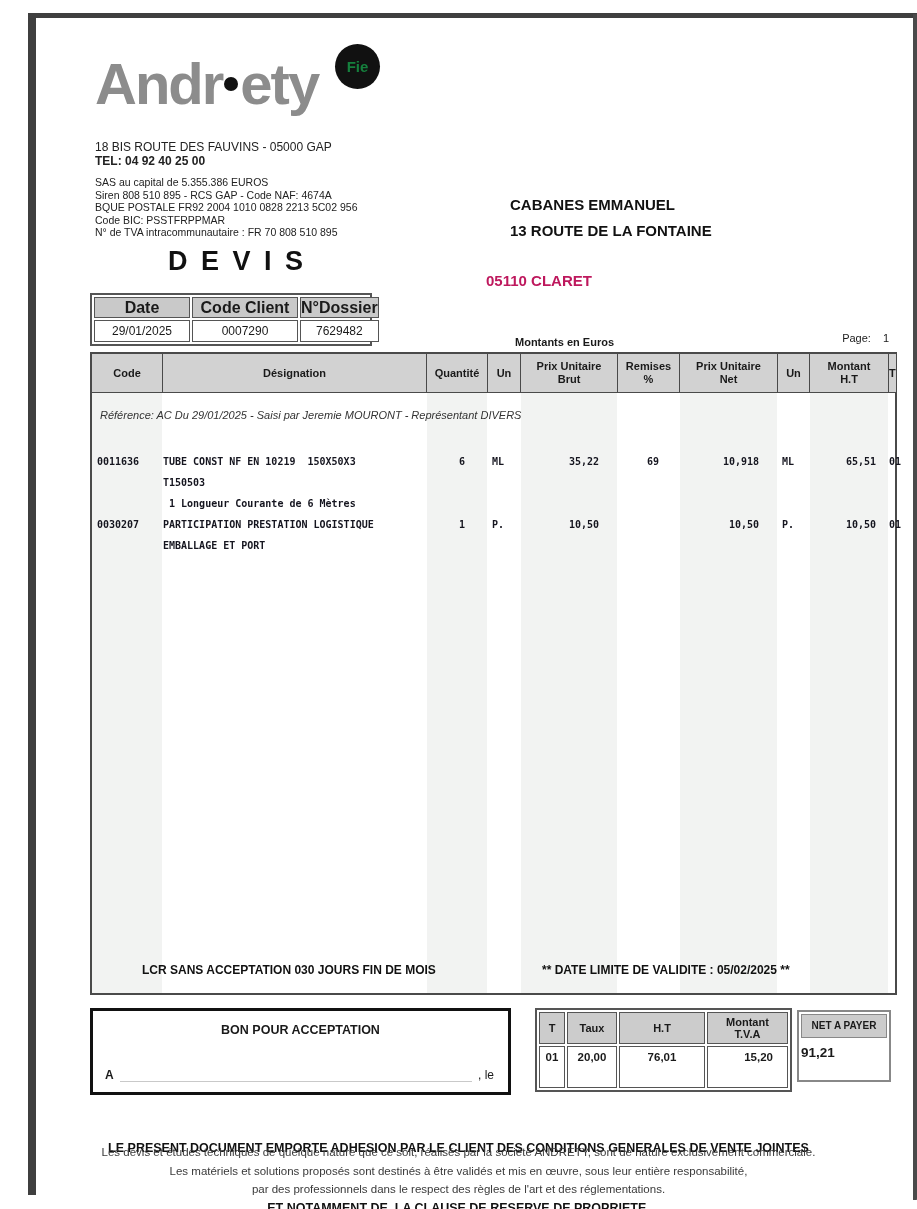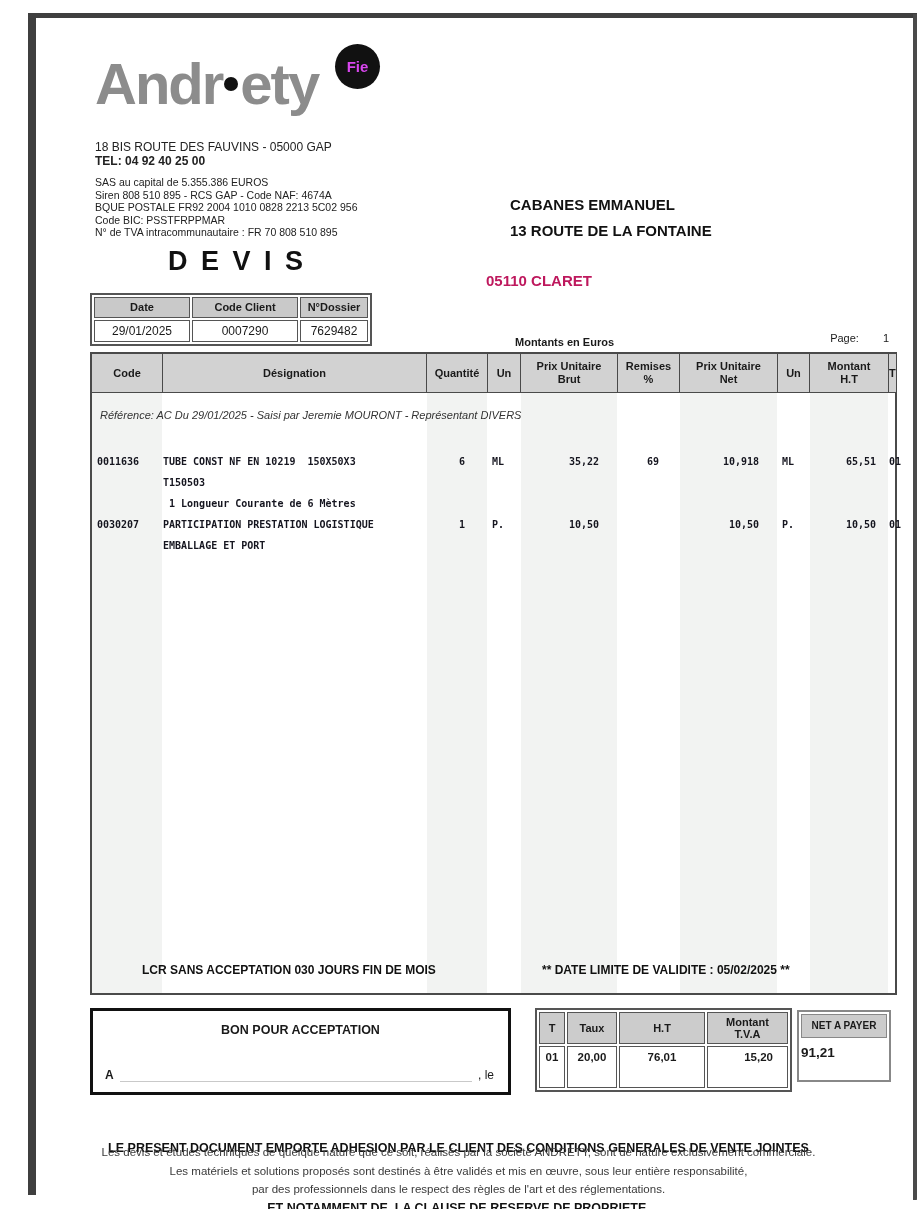--- a/index.html
+++ b/index.html
@@ -10,42 +10,42 @@
   .scan-top{position:absolute;left:28px;top:13px;right:0;height:5px;background:#3f3f3f;}
   .scan-left{position:absolute;left:28px;top:13px;width:8px;height:1182px;background:#3f3f3f;}
   .scan-right{position:absolute;right:0;top:14px;width:4px;height:1186px;background:#4a4a4a;}
 
   
   .logo{position:absolute;left:95px;top:52px;}
   .brand{font-size:58px;font-weight:800;color:#8c8c8c;letter-spacing:-2px;line-height:64px;}
   .logo-dot{display:inline-block;width:14px;height:14px;border-radius:50%;background:#111;
             margin:0 2px;transform:translateY(-13px);}
   .badge{position:absolute;left:240px;top:-8px;width:45px;height:45px;border-radius:50%;
-         background:#111;color:#d946ef;font-size:15px;font-weight:700;display:flex;
+         background:#111;color:#15803d;font-size:15px;font-weight:700;display:flex;
          align-items:center;justify-content:center;}
 
   .addr{position:absolute;left:95px;top:140px;font-size:12px;line-height:14px;color:#222;}
   .addr .tel{font-weight:700;}
   .legalblock{position:absolute;left:95px;top:176px;font-size:10.5px;line-height:12.5px;color:#222;}
 
   .customer{position:absolute;left:510px;top:192px;font-size:15px;font-weight:700;line-height:26px;color:#111;}
   .customer-city{position:absolute;left:486px;top:272px;font-size:15px;font-weight:700;color:#be185d;}
 
   .devis{position:absolute;left:168px;top:246px;font-size:27px;font-weight:700;letter-spacing:3px;color:#111;}
 
   
   .info-table{position:absolute;left:90px;top:293px;width:282px;border:2px solid #555;background:#fff;
               display:grid;grid-template-columns:96px 106px 1fr;gap:2px;padding:2px;box-sizing:border-box;}
-  .info-table .hc{background:#c9c9c9;border:1px solid #555;font-weight:700;font-size:11px;
+  .info-table .hc{background:#c9c9c9;border:1px solid #555;font-weight:700;font-size:16px;
                   text-align:center;line-height:19px;height:19px;}
   .info-table .vc{background:#fff;border:1px solid #555;font-size:12px;text-align:center;
                   line-height:20px;height:20px;}
 
   .montants{position:absolute;left:515px;top:336px;font-size:11px;font-weight:700;}
-  .pageline{position:absolute;right:28px;top:332px;font-size:11px;display:flex;gap:24px;margin-left:7px;}
+  .pageline{position:absolute;right:28px;top:332px;font-size:11px;display:flex;gap:12px;margin-left:7px;}
 
   
   .items-table{position:absolute;left:90px;top:352px;width:807px;height:643px;
                border:2px solid #4a4a4a;box-sizing:border-box;background:#fff;}
   .tcols{display:grid;grid-template-columns:70px 263px 60px 32px 96px 61px 97px 31px 78px 1fr;gap:0 1px;}
   .items-header{background:#4a4a4a;border-bottom:1px solid #4a4a4a;}
   .items-header .hc{background:#d2d2d2;font-size:11px;font-weight:700;text-align:center;
                     height:38px;display:flex;align-items:center;justify-content:center;
                     white-space:pre-line;line-height:13px;}
   .items-body{position:relative;height:600px;}

